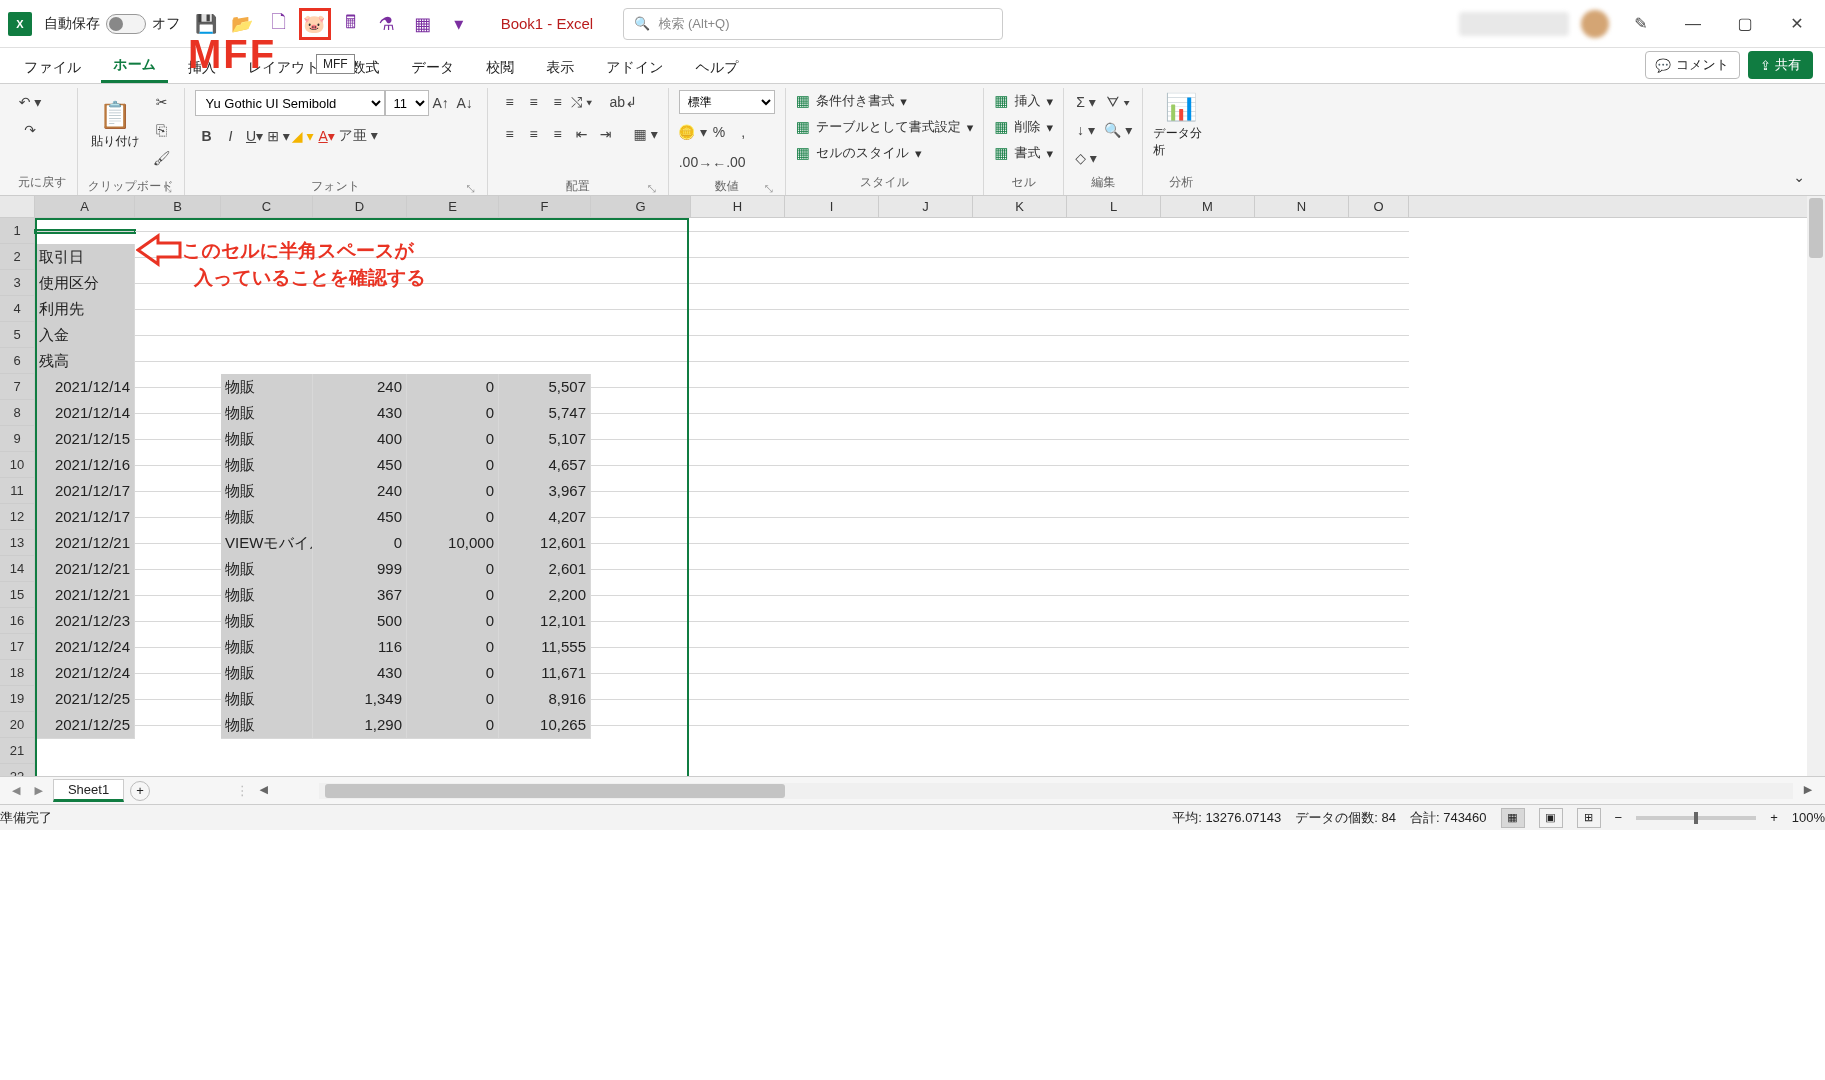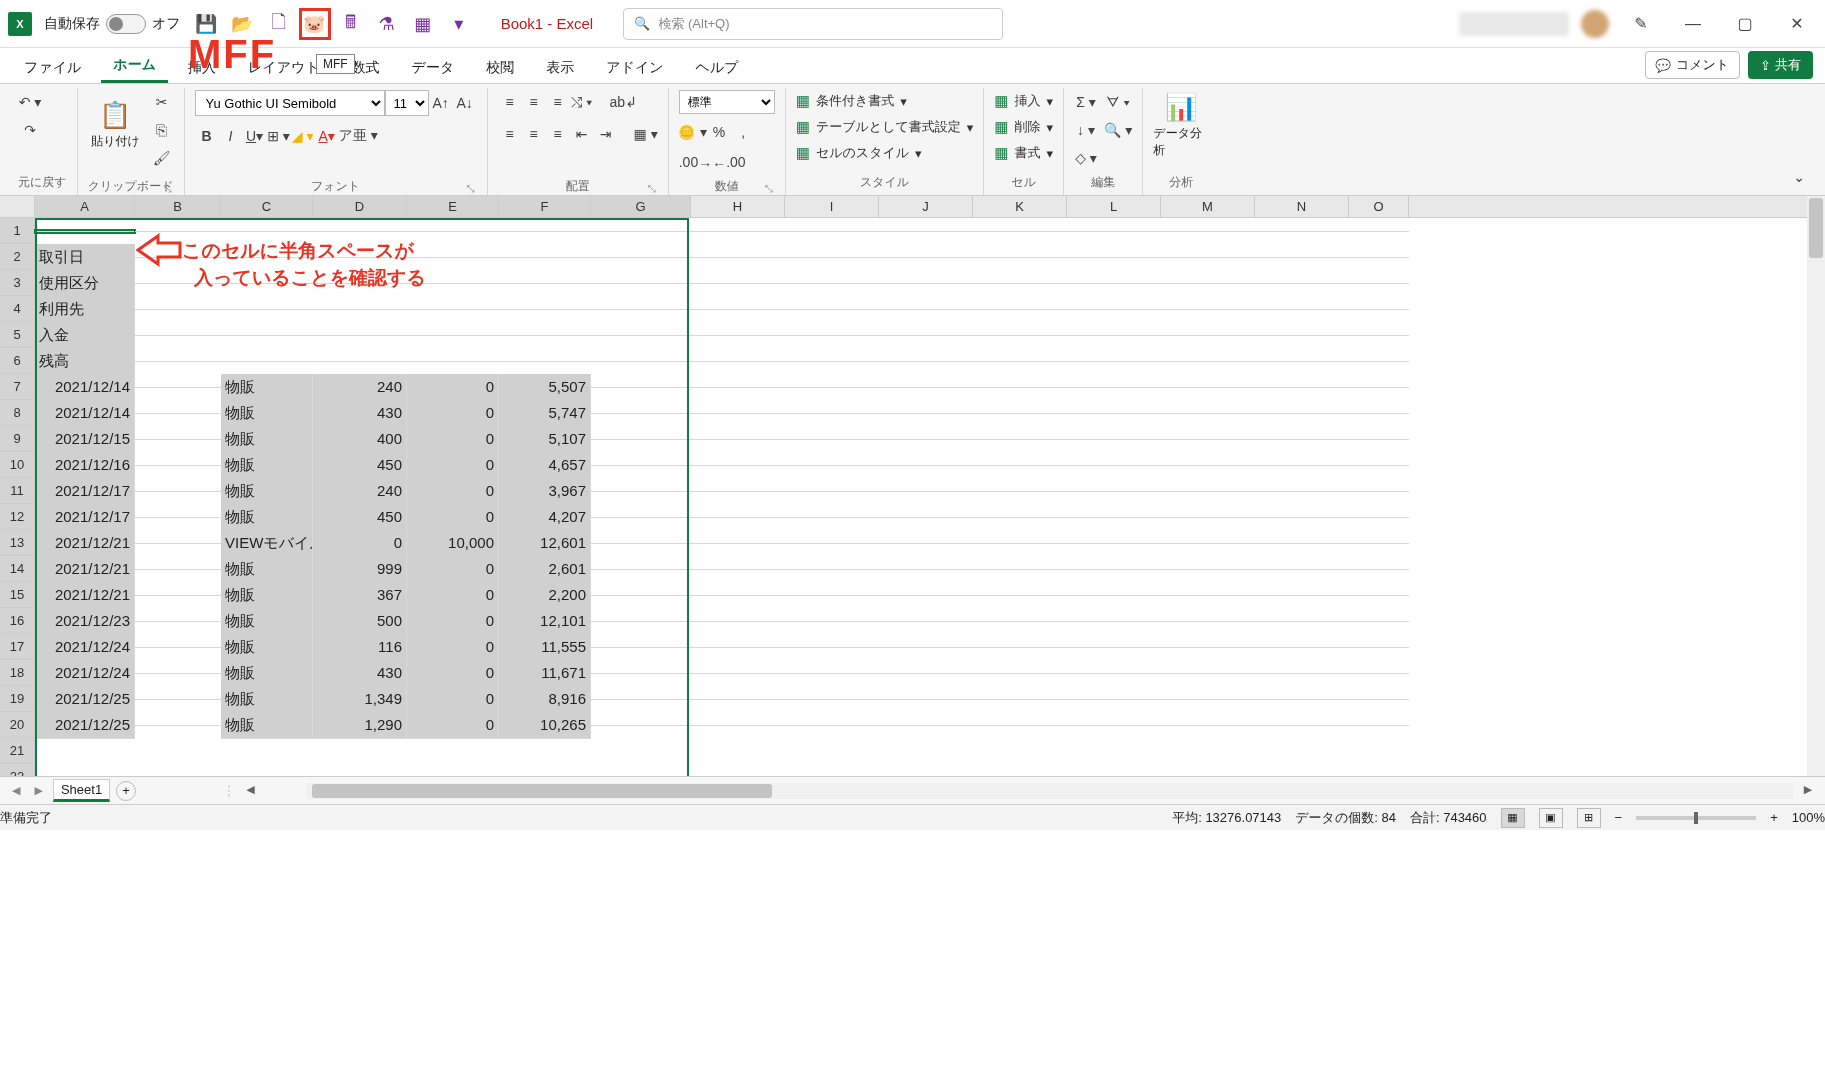--- a/index.html
+++ b/index.html
@@ -65,21 +65,21 @@
 .cell.sel { background:#d0d0d0; }
 .cell.active { background:#fff; outline:2px solid #107c41; outline-offset:-1px;}
 .selection-border { position:absolute; border:2px solid #107c41; pointer-events:none;}
 .txt-r{text-align:right;}
 .callout-arrow { position:absolute; left:136px; top:232px; z-index:50; pointer-events:none;}
 .callout-text { position:absolute; left:182px; top:238px; color:#e93323; font-weight:700; font-size:19px; z-index:50; line-height:1.4; pointer-events:none;}
 
 
 .sheet-tabs { height:28px; border-top:1px solid #ccc; display:flex; align-items:center; padding:0 8px; gap:6px; background:#f6f6f6;}
 .sheet-nav{font-size:11px;color:#888;padding:0 4px;cursor:pointer;}
-.sheet-tab { background:#fff; border:1px solid #ccc; border-bottom:3px solid #107c41; padding:2px 7px; font-size:13px;}
+.sheet-tab { background:#fff; border:1px solid #ccc; border-bottom:3px solid #107c41; padding:2px 14px; font-size:13px;}
 .add-sheet{width:20px;height:20px;border:1px solid #bbb;border-radius:50%;text-align:center;line-height:18px;font-size:13px;cursor:pointer;}
 .hscroll-track{flex:1;margin-left:40px;height:16px;background:#f0f0f0;display:flex;align-items:center;}
 .hscroll-thumb{height:14px;background:#c4c4c4;width:460px;margin-left:6px;border-radius:3px;}
 .hscroll-btn{width:18px;height:16px;text-align:center;font-size:11px;color:#666;cursor:pointer;}
 
 
 .statusbar { height:26px; background:#f3f3f3; border-top:1px solid #ccc; display:flex; align-items:center; padding:0 0; font-size:13px; gap:18px;}
 .statusbar .right{margin-left:auto;display:flex;align-items:center;gap:14px;}
 .view-btn{width:24px;height:20px;border:1px solid #bbb;display:flex;align-items:center;justify-content:center;font-size:11px;cursor:pointer;}
 .view-btn.active{background:#d8d8d8;}

